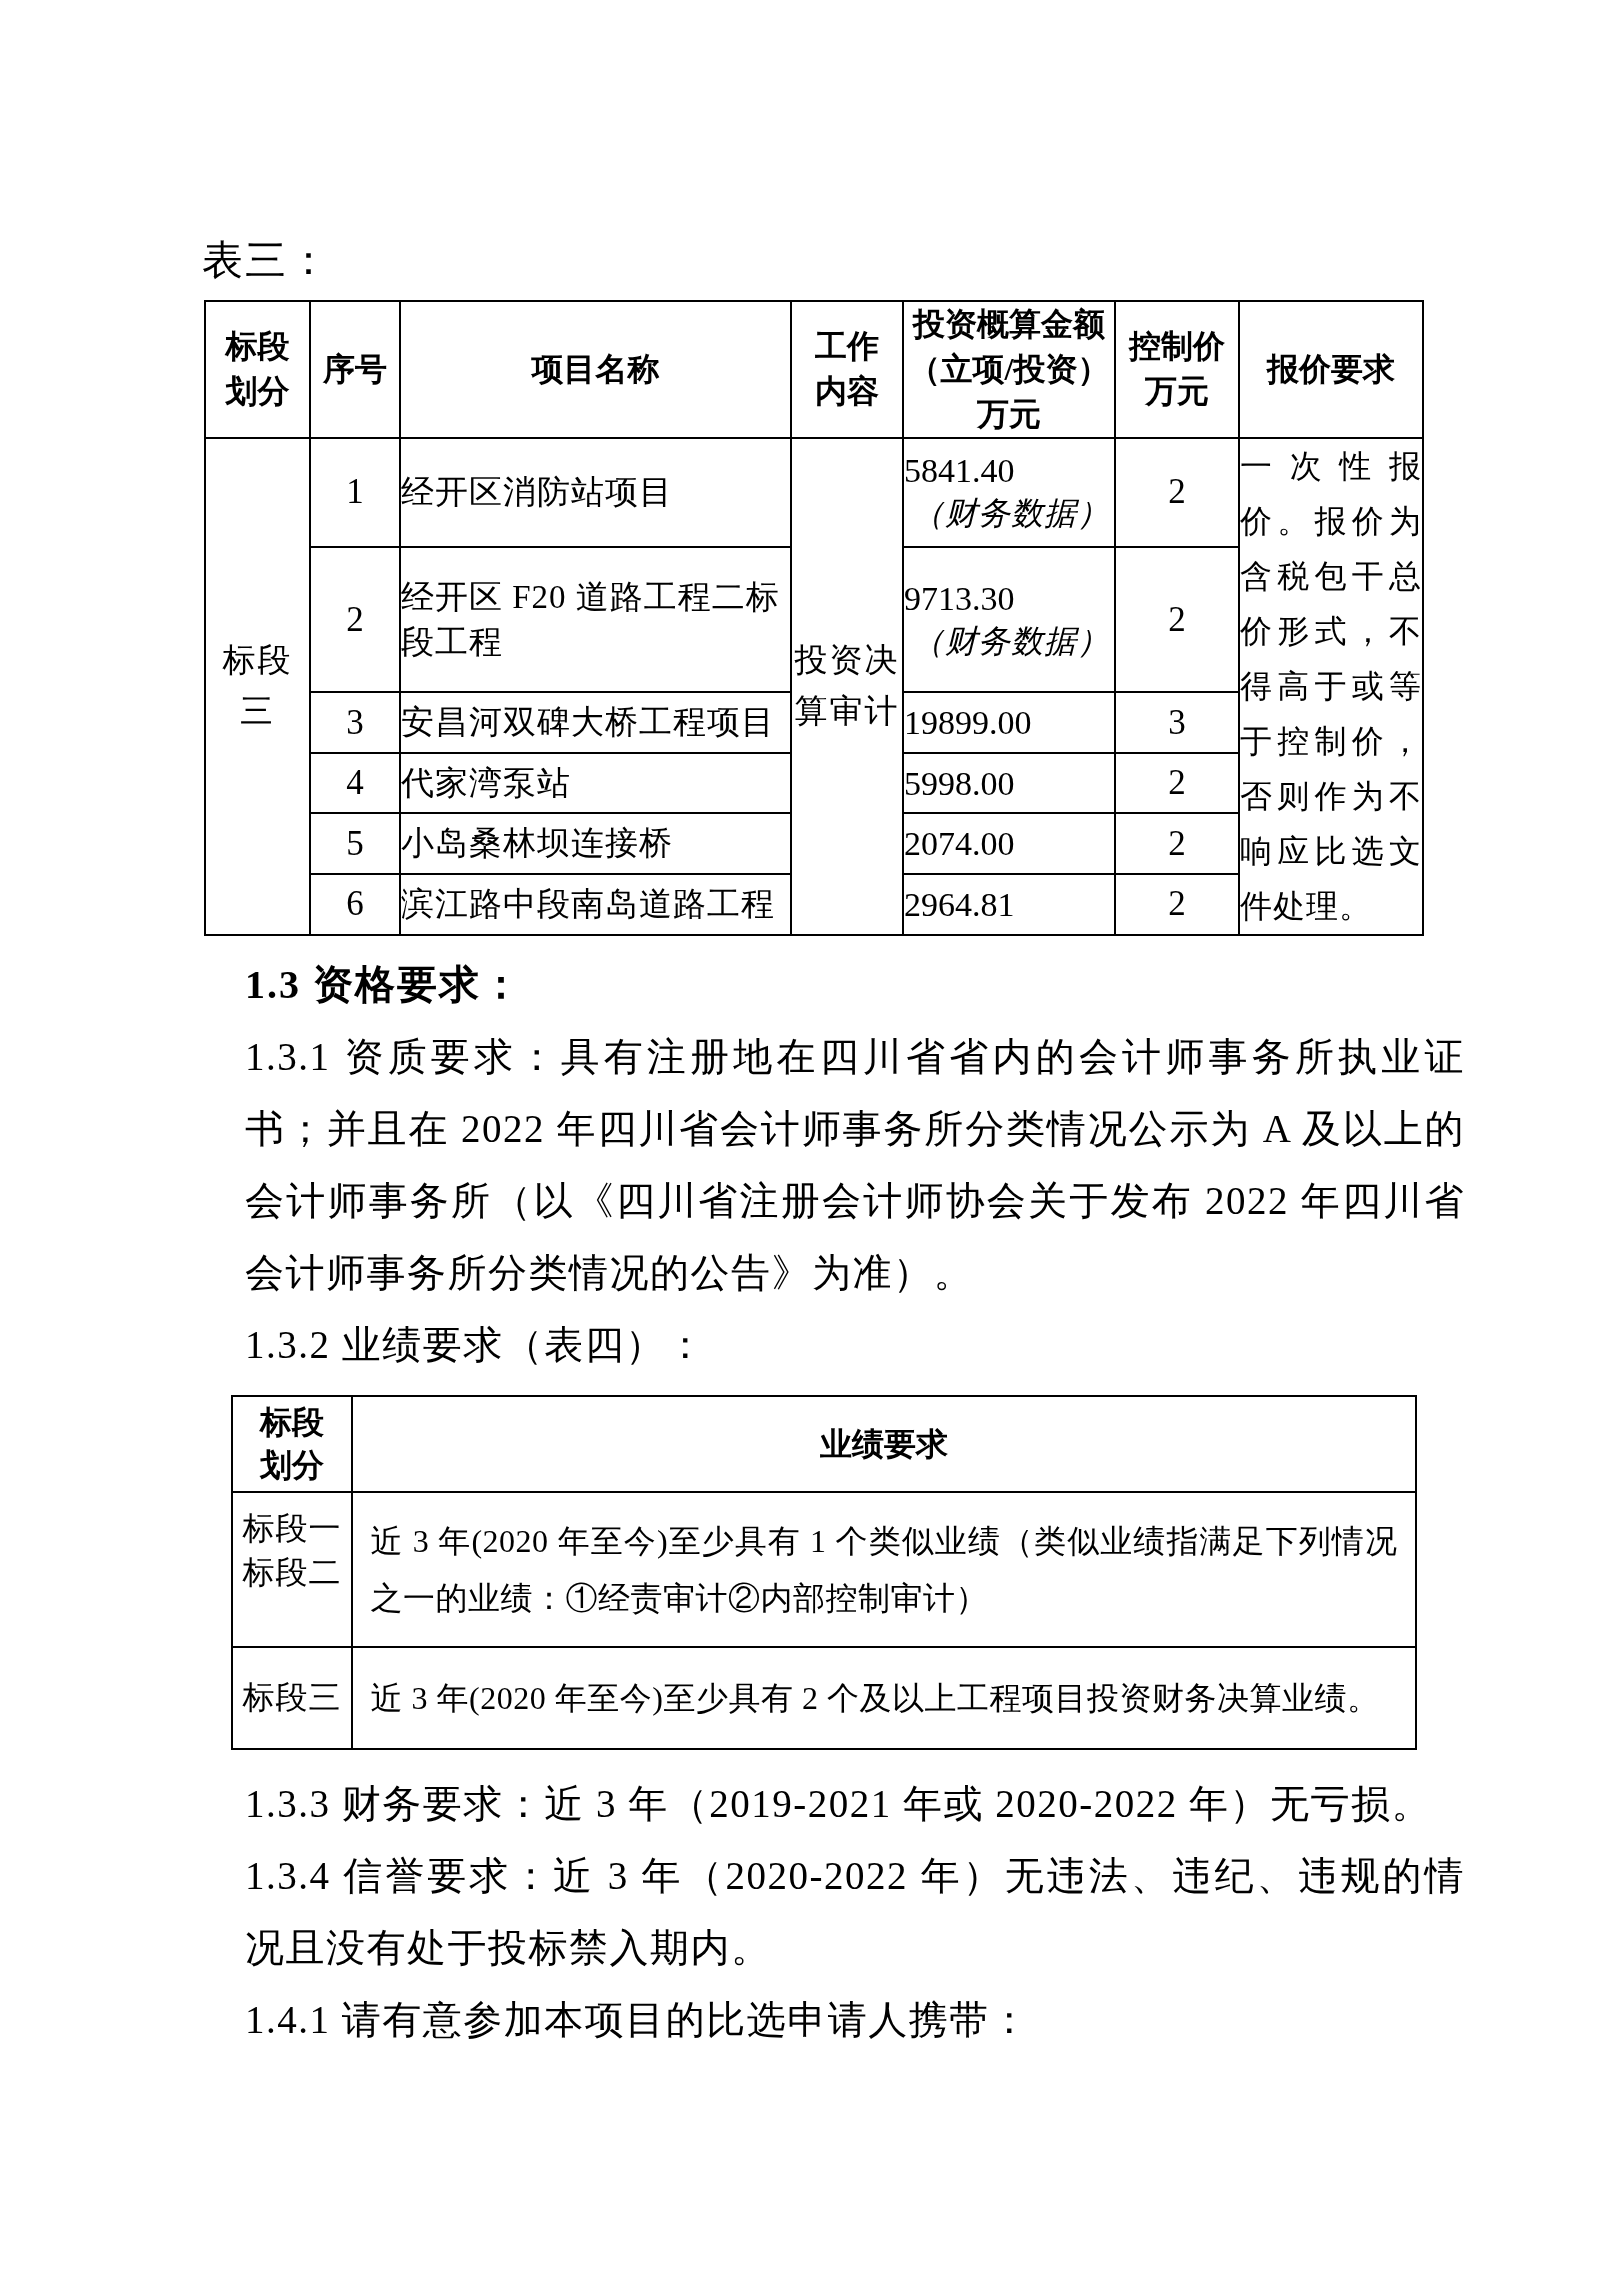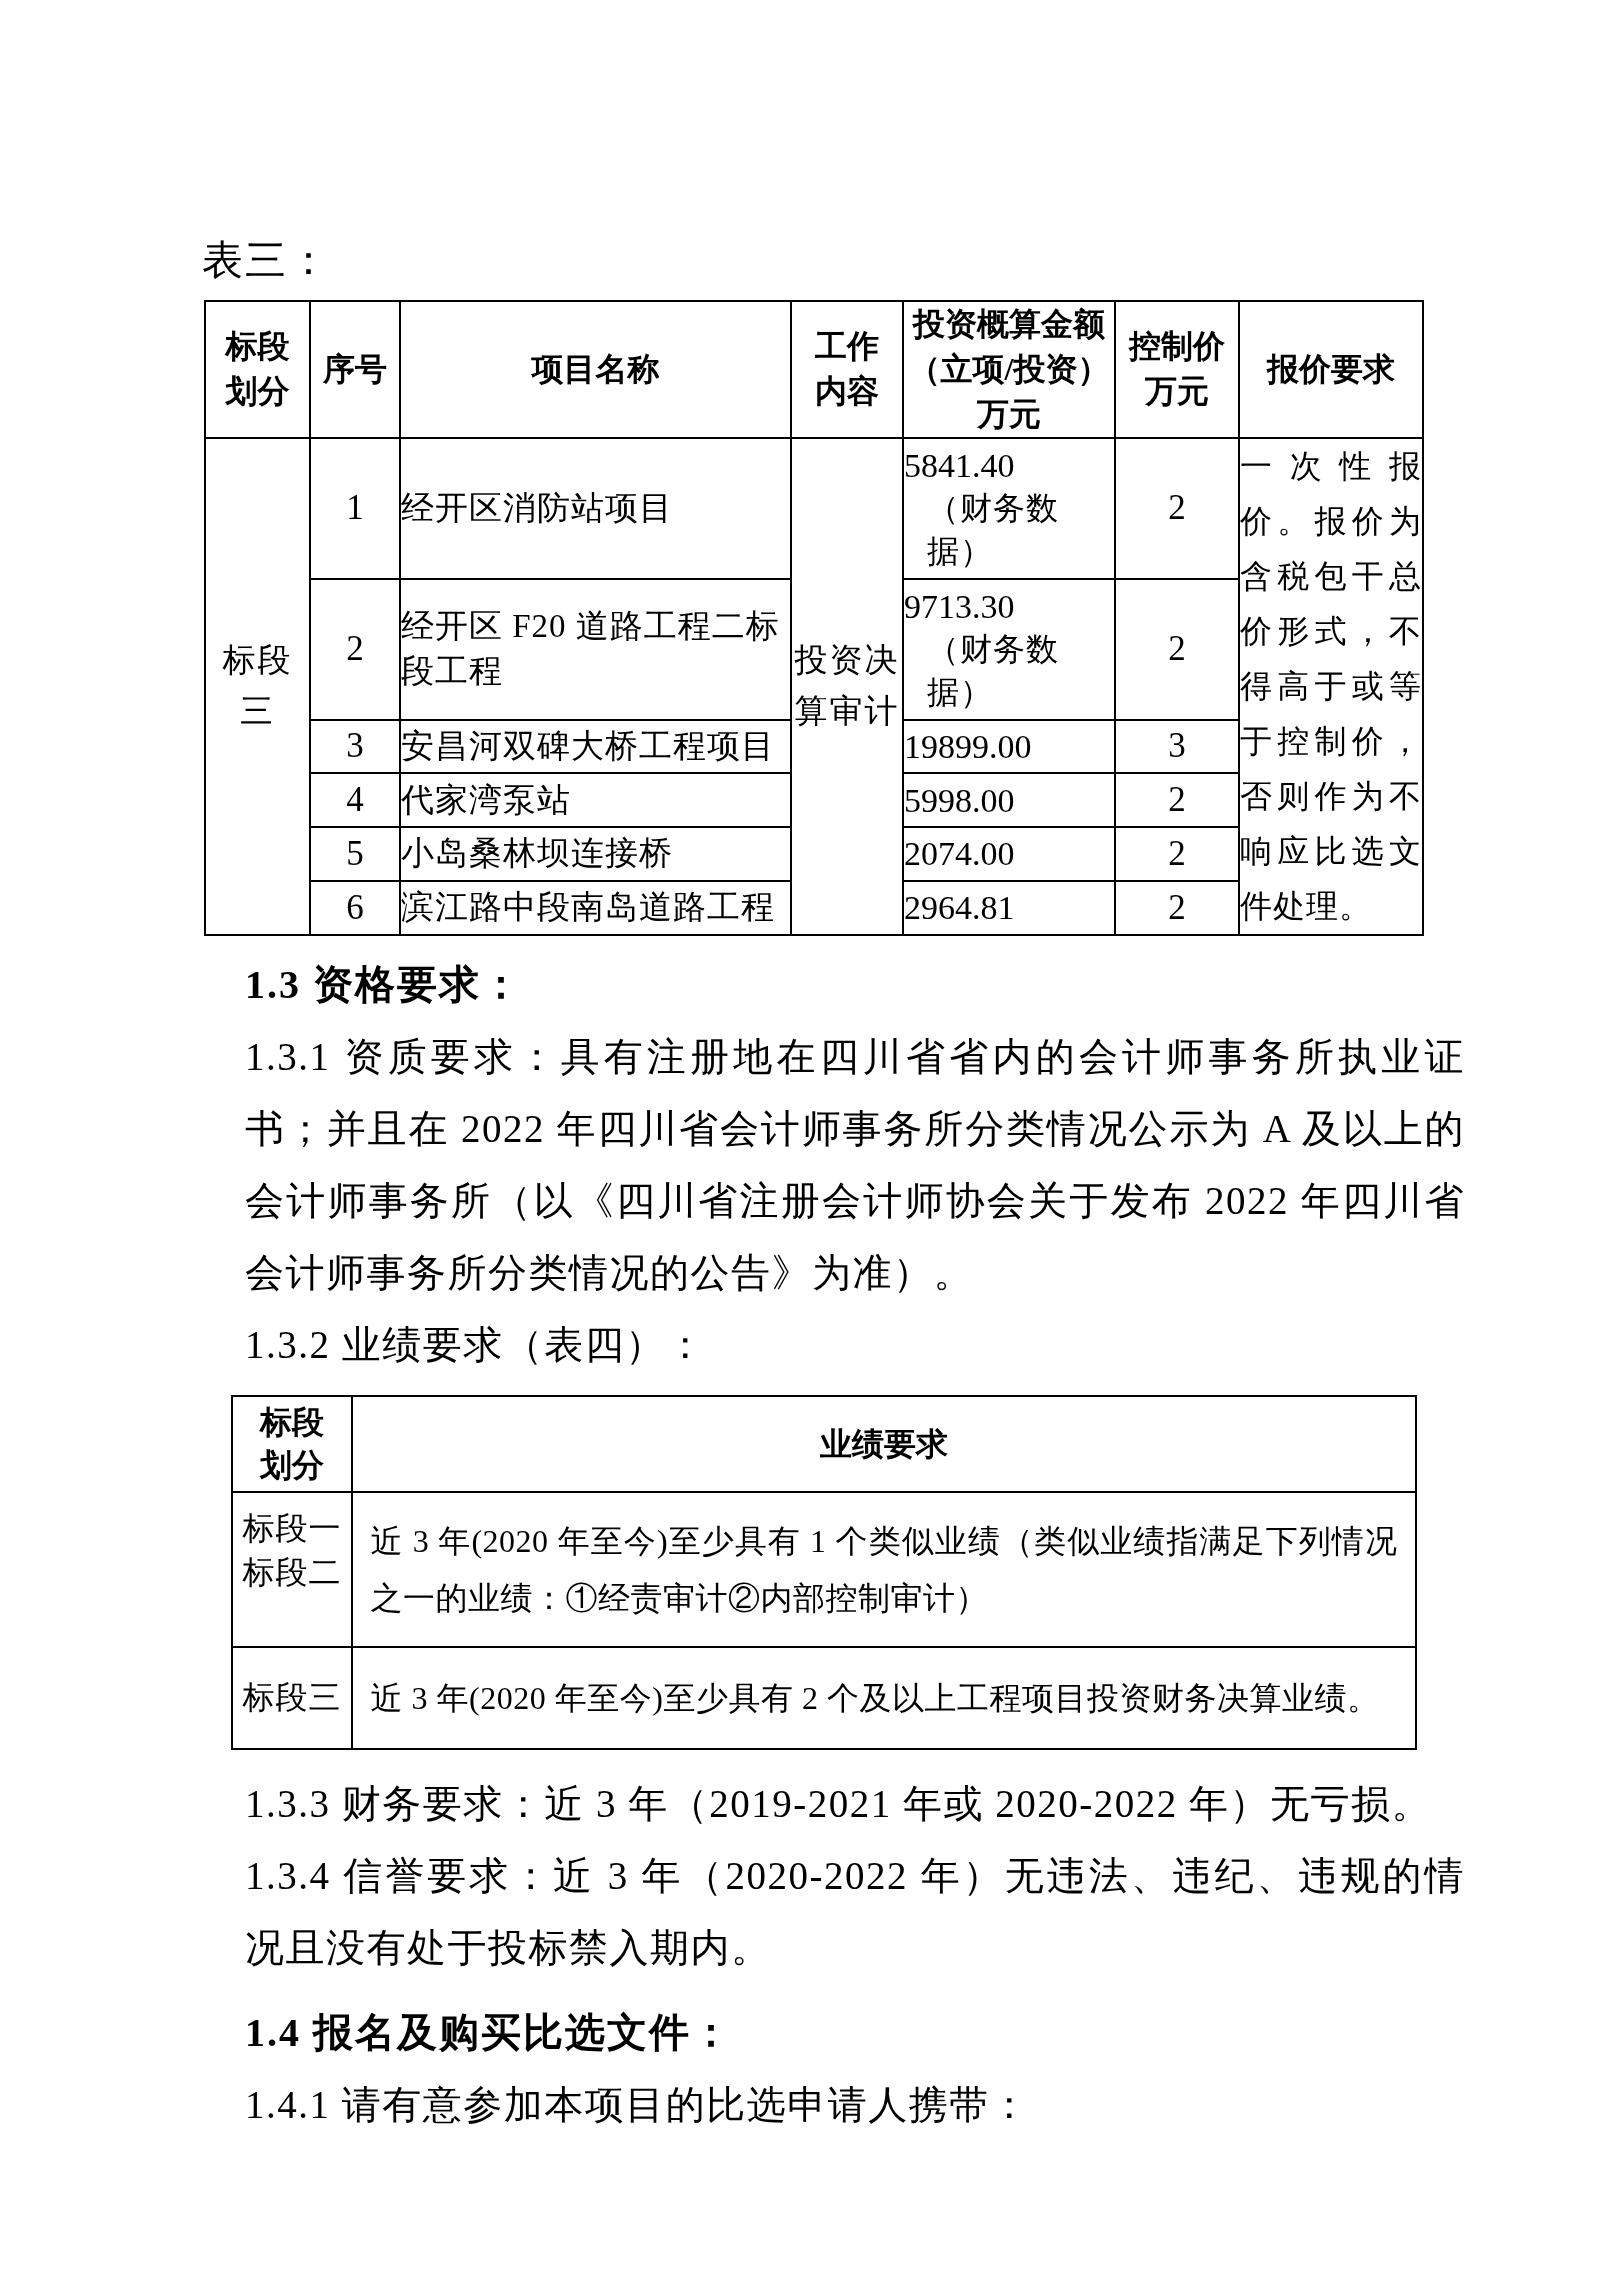--- a/index.html
+++ b/index.html
@@ -36,21 +36,21 @@
   .t3 th,.t3 td{border:2px solid #000;padding:0;vertical-align:middle;}
   .t3 th{font-size:32px;font-weight:bold;line-height:45px;text-align:center;}
   .t3 .hline{display:block;}
   .t3 tr.hdr{height:120px;}
   .t3 tr.r1{height:90px;}
   .t3 tr.r2{height:120px;}
   .t3 tr.rs{height:50px;}
   .cell-center{text-align:center;font-size:35px;}
   .cell-name{font-size:33px;letter-spacing:1px;padding:2px 7.8px 2px 25.5px;line-height:45px;}
   .cell-amt{font-size:34px;padding:2px 3.9px 2px 25.5px;line-height:43px;}
-  .cell-amt .note{font-size:32px;padding-left:23px;letter-spacing:1px;}
+  .cell-amt .note{font-size:32px;padding-left:8px;letter-spacing:1px;font-style:italic;}
   .cell-merge{text-align:center;font-size:33px;letter-spacing:2px;line-height:51px;padding:0 13.7px;}
   .cell-quote{
     font-size:32px;line-height:55px;letter-spacing:1px;
     text-align:justify;padding:7.8px 15.7px;vertical-align:middle;
   }
 
   
   .t4{margin:13.7px 0 17.6px 231px;width:1184px;border:2.9px solid #000;}
   .t4 th,.t4 td{border:2px solid #000;padding:0;vertical-align:middle;}
   .t4 th{font-size:32px;font-weight:bold;line-height:43px;text-align:center;}
@@ -180,17 +180,16 @@
     </tr>
     <tr class="r2">
       <td class="seg-col">标段三</td>
       <td class="req">近 3 年(2020 年至今)至少具有 2 个及以上工程项目投资财务决算业绩。</td>
     </tr>
   </tbody>
     </table>
 
   <div class="para">1.3.3 财务要求：近 3 年（2019-2021 年或 2020-2022 年）无亏损。</div>
   <div class="para">1.3.4 信誉要求：近 3 年（2020-2022 年）无违法、违纪、违规的情况且没有处于投标禁入期内。</div>
-  <div class="heading">1.4 报名及购买比选文件：</div>
   <div class="para">1.4.1 请有意参加本项目的比选申请人携带：</div>
 
 </div>
 
 
 </body></html>

